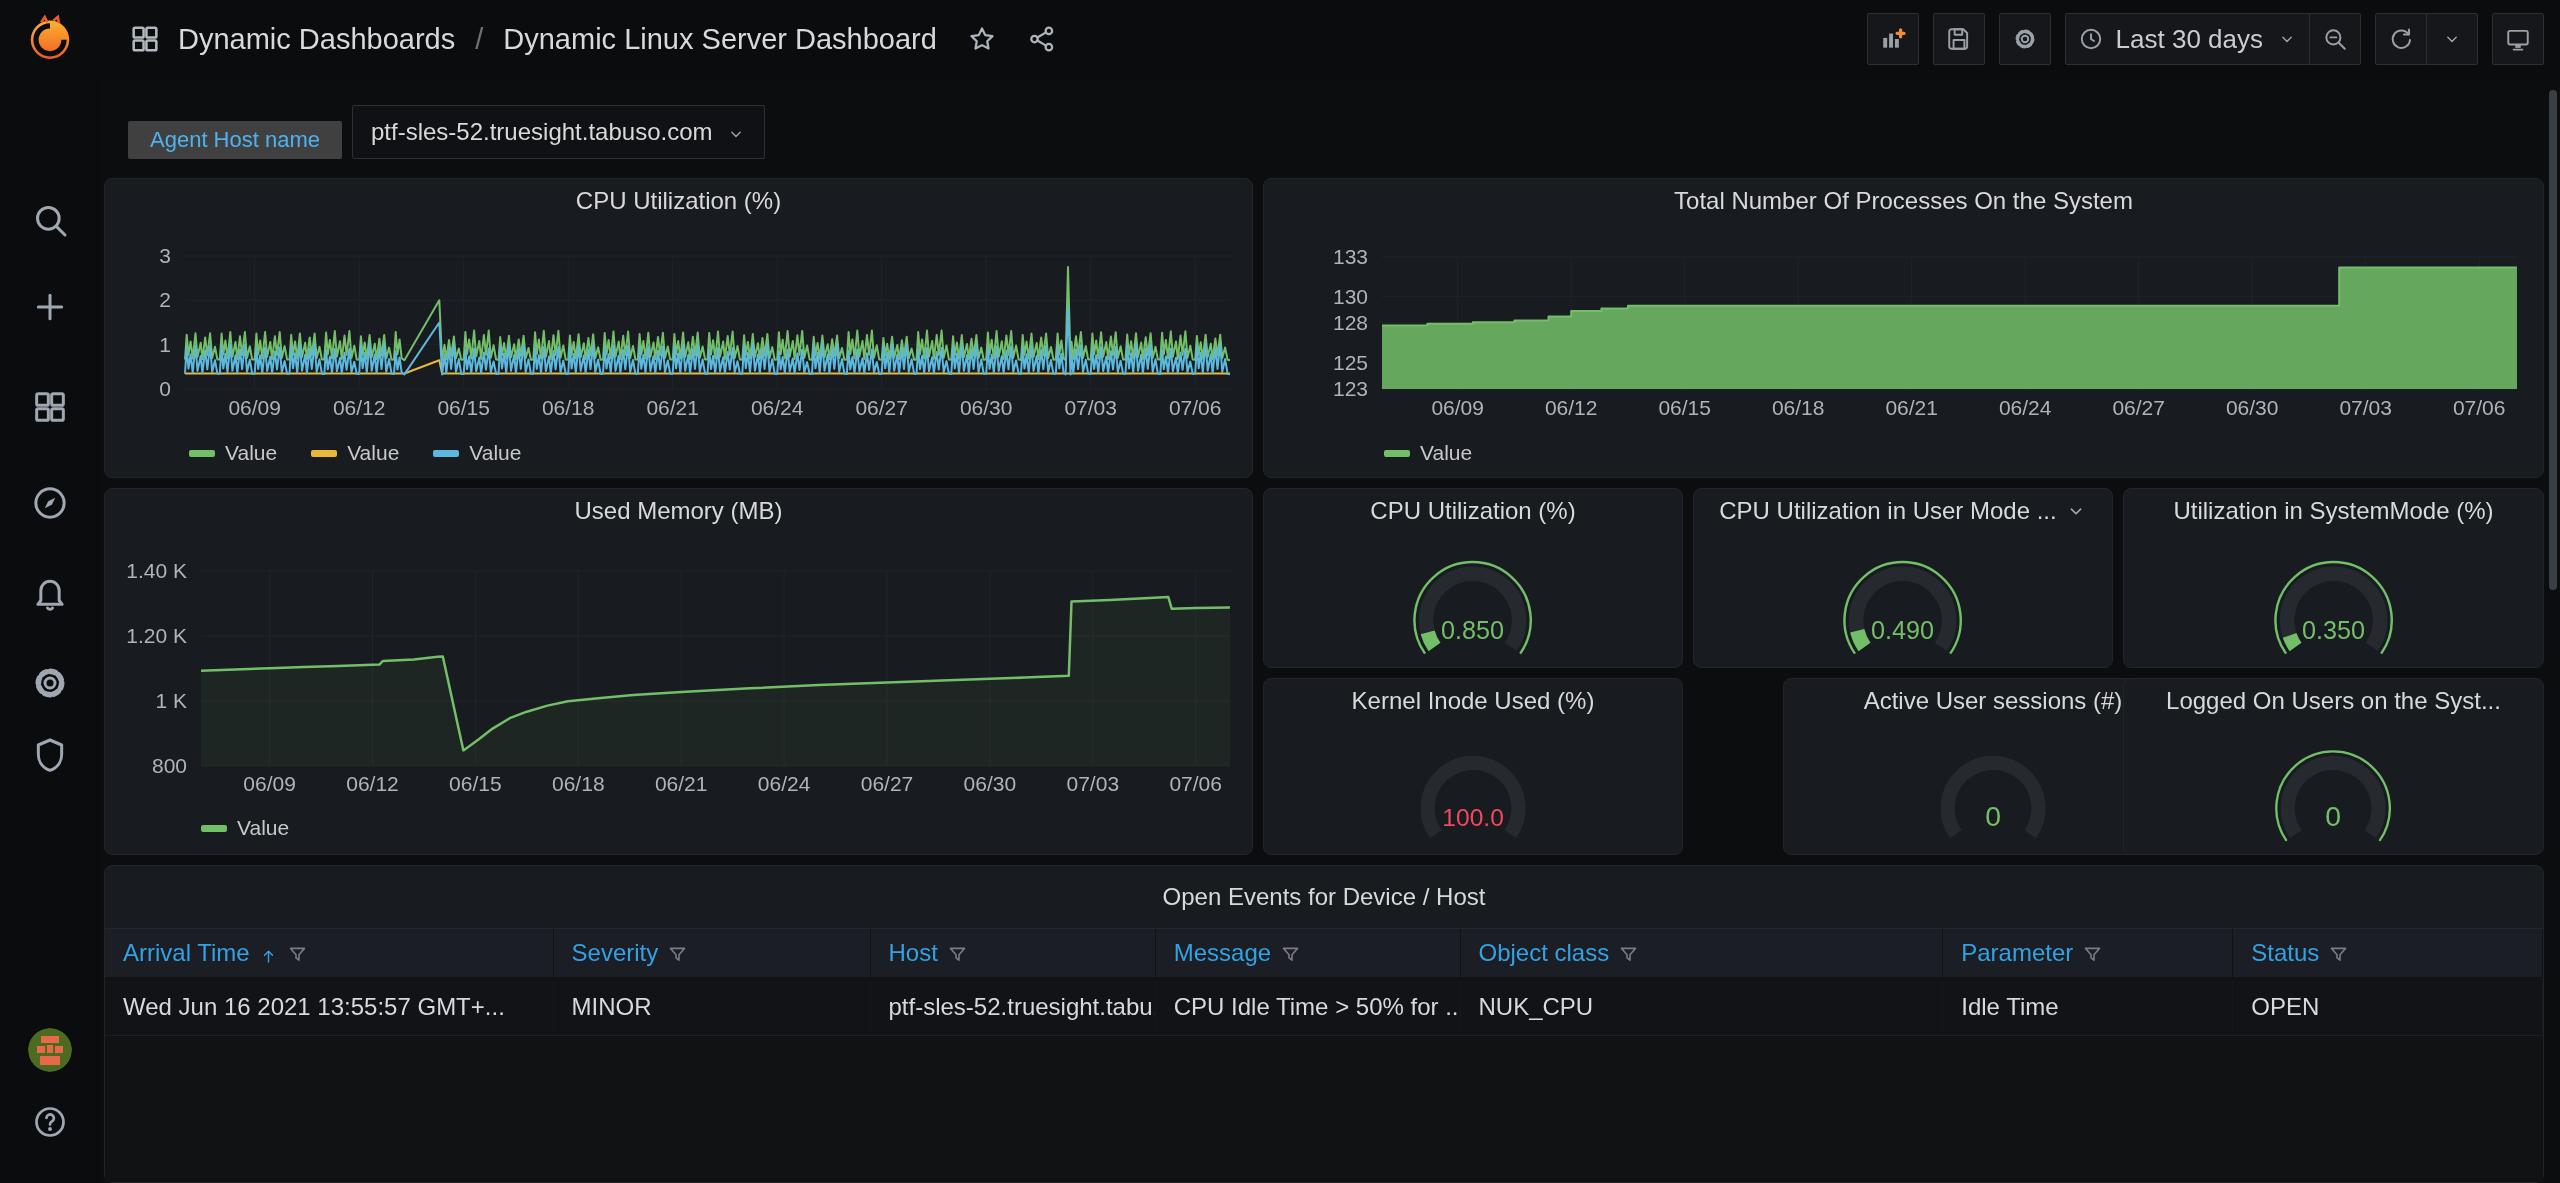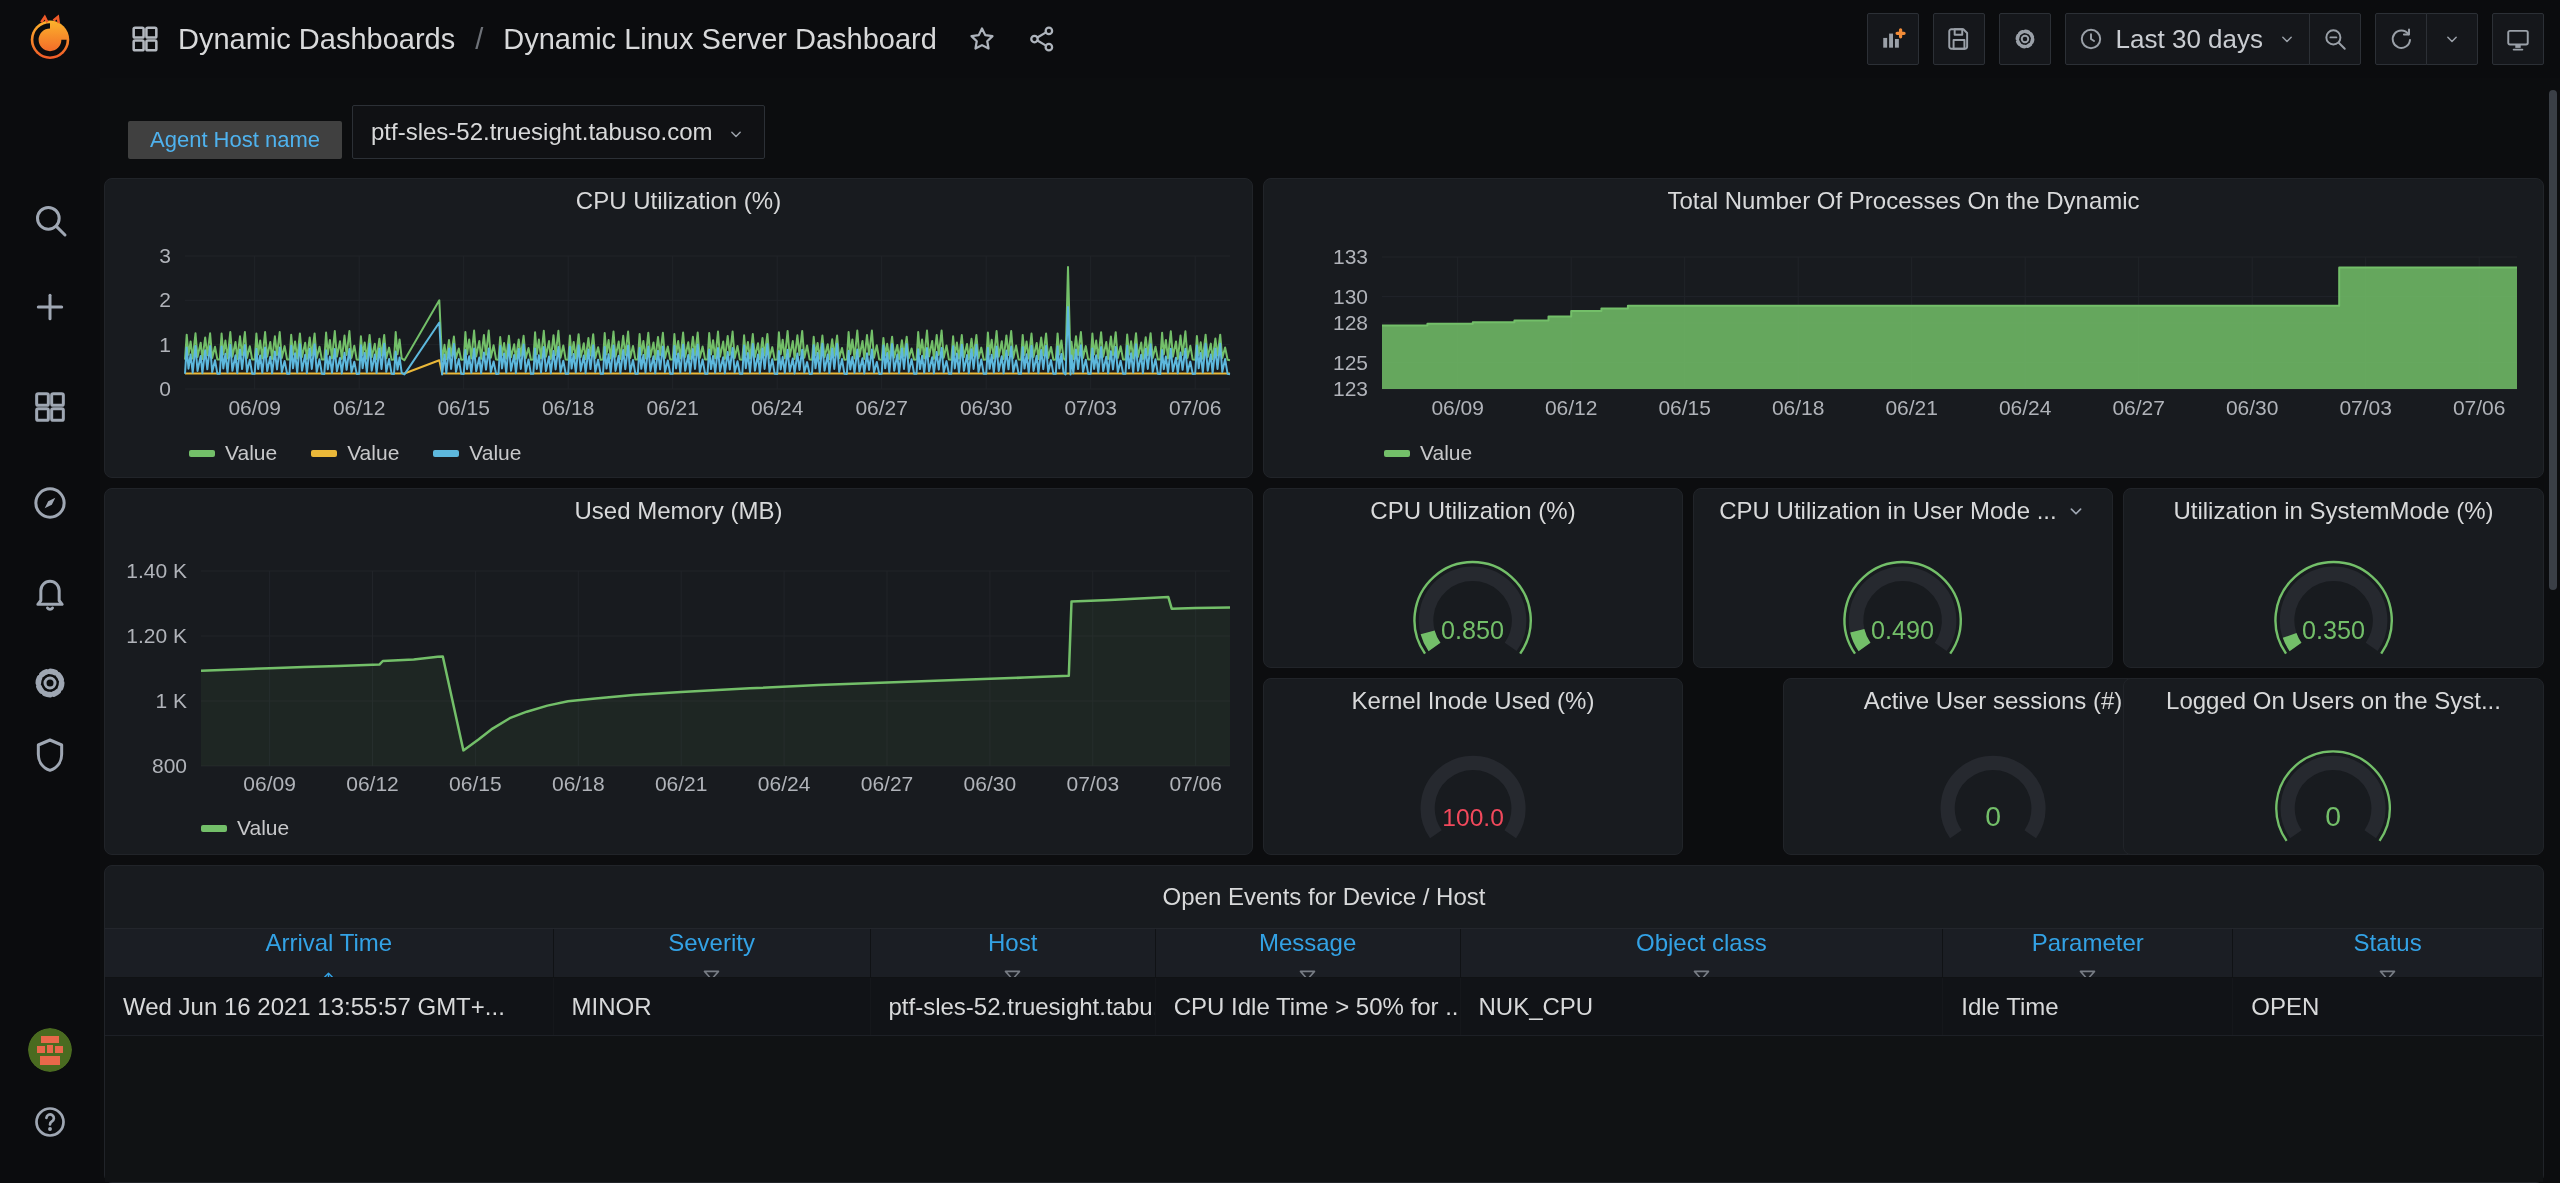--- a/index.html
+++ b/index.html
@@ -50,21 +50,21 @@
   svg text{font-family:"Liberation Sans",sans-serif;}
   .grid{stroke:#212429;stroke-width:1;}
   .tick{fill:#b0b3b9;font-size:21px;}
   
   .gauge-body{position:absolute;left:0;right:0;top:46px;bottom:6px;display:flex;justify-content:center;}
   .gauge-body svg{height:100%;}
   
   .table-area{position:absolute;left:0;right:0;top:62px;bottom:0;background:#101214;}
   .events-header{display:flex;height:48px;background:#1b1e24;border-top:1px solid #23262c;border-bottom:1px solid #101214;align-items:stretch;}
   .th{display:flex;align-items:center;gap:9px;padding:0 18px;box-sizing:border-box;font-size:24px;color:#33a2e5;
-      border-right:1px solid #101215;cursor:pointer;white-space:nowrap;overflow:hidden;flex-direction:column;}
+      border-right:1px solid #101215;cursor:pointer;white-space:nowrap;overflow:hidden;}
   .sort-ic{width:19px;height:19px;color:#33a2e5;flex:none;}
   .funnel-ic{width:21px;height:21px;color:#787d85;flex:none;cursor:pointer;}
   .events-row{display:flex;height:57px;background:#111317;border-bottom:1px solid #1d2026;}
   .td{display:flex;align-items:center;padding:0 18px;box-sizing:border-box;font-size:24px;color:#d8d9da;
       border-right:1px solid #15171b;white-space:nowrap;overflow:hidden;}
   
   .scroll-thumb{position:absolute;right:3px;top:90px;width:8px;height:500px;border-radius:4px;background:#3a3f46;}
 </style>
 </head>
 <body>
@@ -273,21 +273,21 @@
       </span>
       <span class="legend-item">
         <span class="swatch" style="background:#5db8dd"></span>
         <span>Value</span>
       </span>
     </div>
 </div>
 
 <div class="panel" style="left:1263px;top:178px;width:1281px;height:300px">
   <div class="panel-title">
-      <span>Total Number Of Processes On the Dynamic</span>
+      <span>Total Number Of Processes On the System</span>
     </div>
   <div class="chart-body"><svg width="1279" height="254" viewBox="0 0 1279 254">
         <line class="grid" x1="118" y1="166.0" x2="1253" y2="166.0"></line>
         <text class="tick" x="104" y="173.0" text-anchor="end">123</text>
         <line class="grid" x1="118" y1="139.6" x2="1253" y2="139.6"></line>
         <text class="tick" x="104" y="146.6" text-anchor="end">125</text>
         <line class="grid" x1="118" y1="100.0" x2="1253" y2="100.0"></line>
         <text class="tick" x="104" y="107.0" text-anchor="end">128</text>
         <line class="grid" x1="118" y1="73.6" x2="1253" y2="73.6"></line>
         <text class="tick" x="104" y="80.6" text-anchor="end">130</text>

